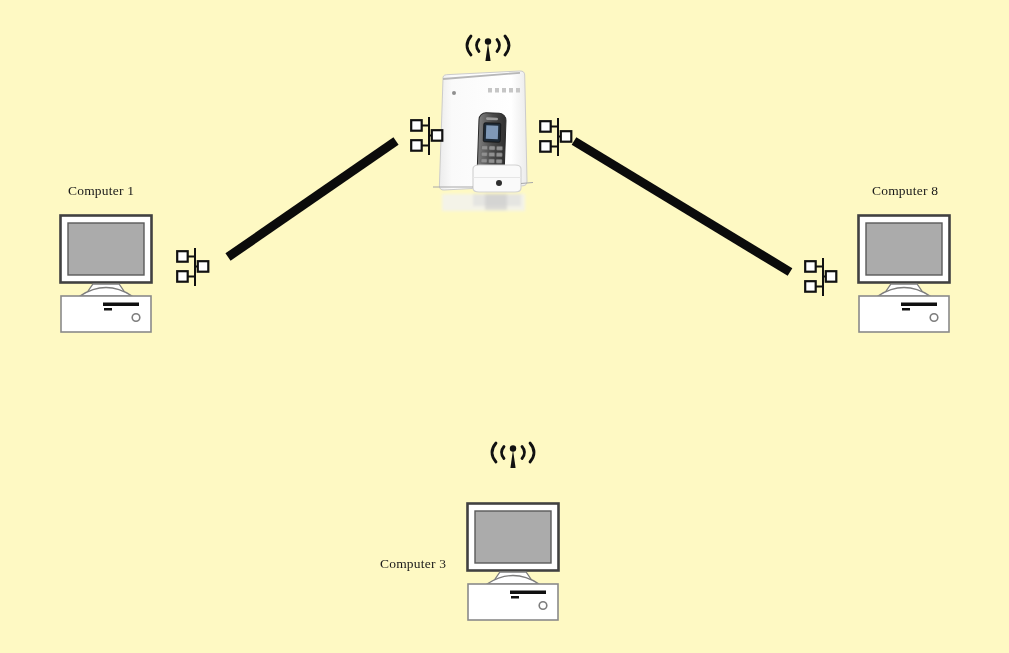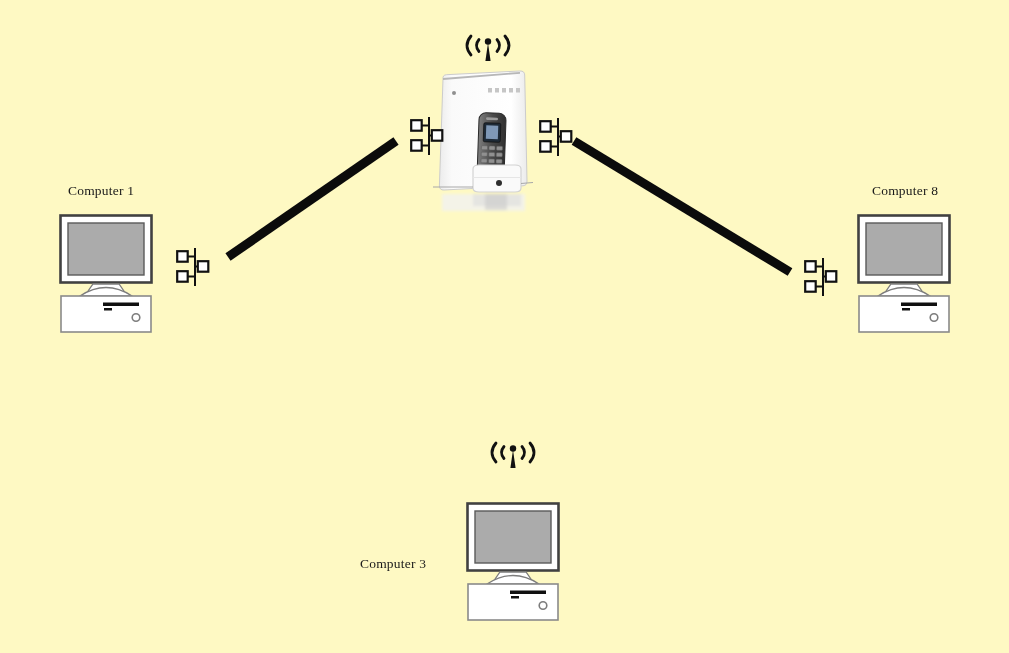--- a/index.html
+++ b/index.html
@@ -174,18 +174,18 @@
 
   <div class="node-label" style="left:872px;top:183px">Computer 8</div>
   <svg class="abs" style="left:857px;top:214px" width="95" height="120" viewBox="0 0 95 120">
     <use href="#pc-icon"></use>
   </svg>
 
   <svg class="abs" style="left:485px;top:440px" width="56" height="30" viewBox="0 0 56 30">
     <use href="#wifi-icon"></use>
   </svg>
 
-  <div class="node-label" style="left:360px;top:556px">Computer 3</div>
+  <div class="node-label" style="left:380px;top:556px">Computer 3</div>
   <svg class="abs" style="left:466px;top:502px" width="95" height="120" viewBox="0 0 95 120">
     <use href="#pc-icon"></use>
   </svg>
 
 </div>
 
 </body></html>

